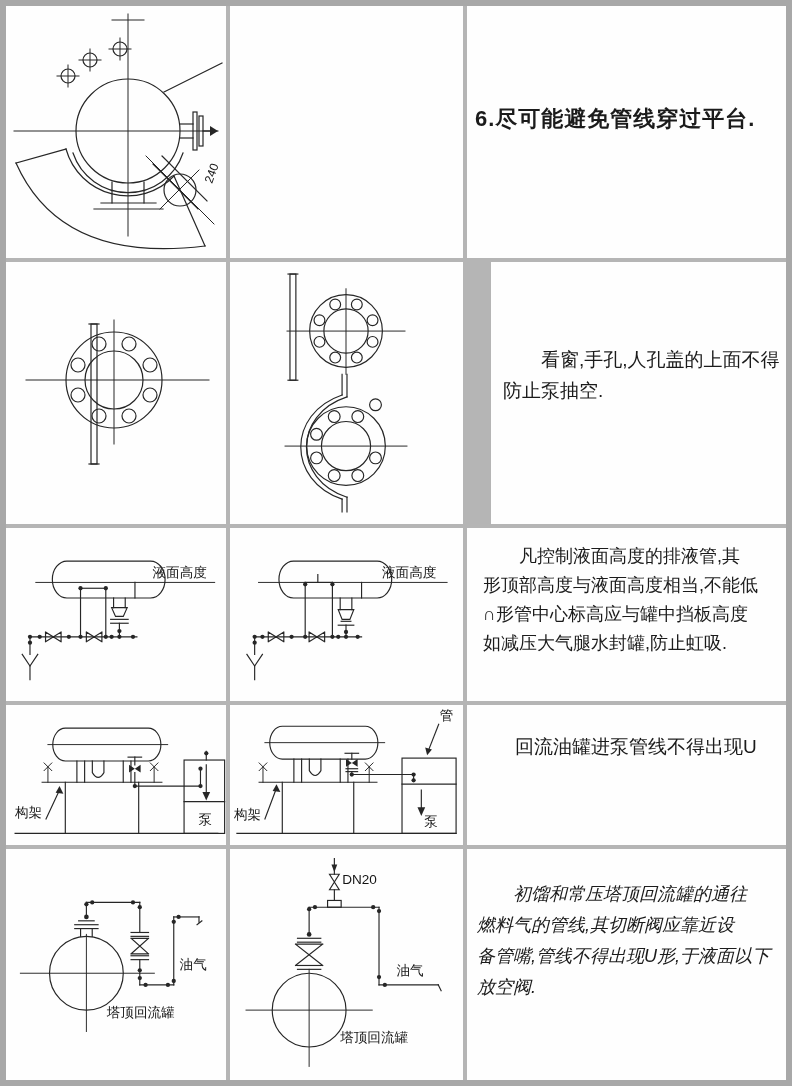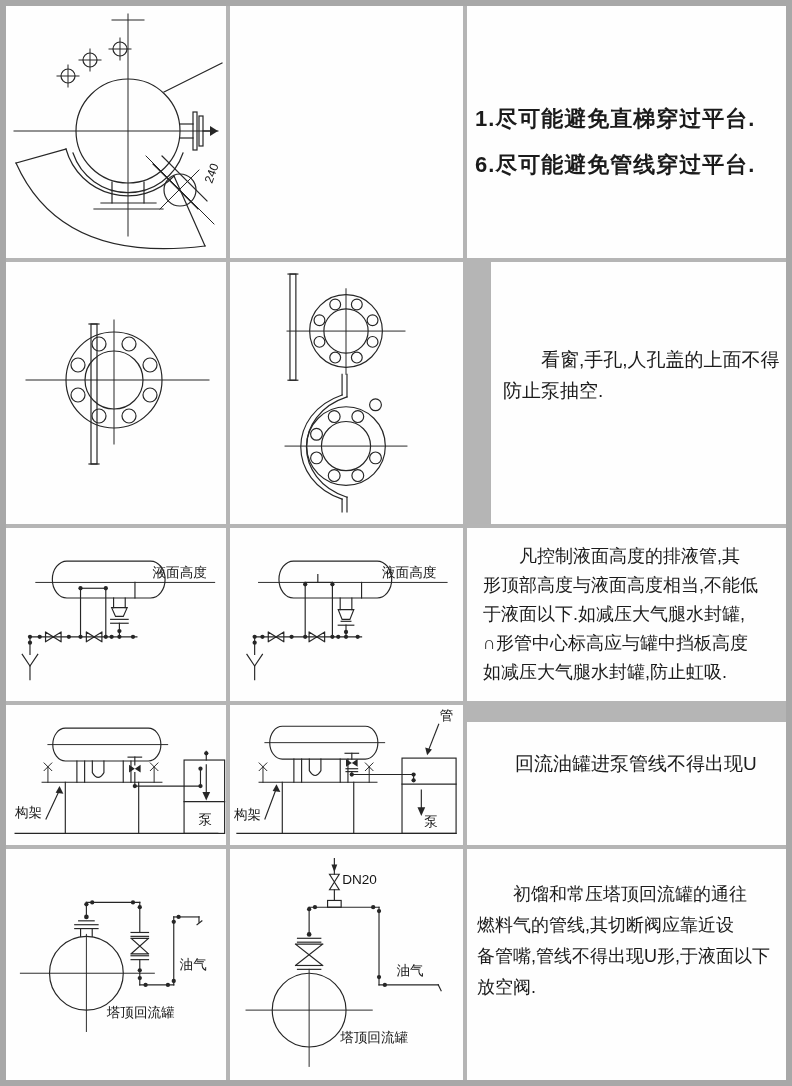--- a/index.html
+++ b/index.html
@@ -11,22 +11,22 @@
     grid-template-rows:252px 262px 173px 140px 1fr;
     gap:4px;
     font-family:"Liberation Sans",sans-serif;
   }
   .cell{background:#fefefe;position:relative;overflow:hidden;}
   .note{color:#1b1b1b;}
   .note .nline{white-space:nowrap;}
   .note-r1{font-size:22px;font-weight:700;padding:90px 4px 0 8px;line-height:46px;letter-spacing:1px;}
   .note-r2{font-size:19px;padding:82px 6px 0 12px;line-height:31px;margin-left:24px;}
   .note-r3{font-size:18px;padding:14px 4px 0 16px;line-height:29px;}
-  .note-r4{font-size:19px;padding:26px 4px 12px 10px;line-height:31px;margin-top:17px;}
-  .note-r5{font-size:18px;padding:30px 4px 0 10px;line-height:31px;}
+  .note-r4{font-size:19px;padding:26px 4px 12px 10px;line-height:31px;}
+  .note-r5{font-size:18px;padding:30px 4px 0 10px;line-height:31px;font-style:italic;}
   svg{display:block;width:100%;height:100%;}
   .s{stroke:#262626;fill:none;stroke-width:1.2;stroke-linecap:square;}
   .thin{stroke-width:1;}
   .dot{fill:#262626;stroke:none;}
   .fil{fill:#262626;stroke:none;}
   .lbl{fill:#141414;font-family:"Liberation Sans",sans-serif;font-size:14px;}
   .lbl-sm{font-size:12px;}
 </style>
 </head>
 <body>
@@ -83,21 +83,20 @@
         <line class="s" x1="95" y1="197" x2="150" y2="197"></line>
         <line class="s" x1="88" y1="203" x2="157" y2="203"></line>
       </g>
       <text class="lbl lbl-sm" transform="translate(206,178) rotate(-70)">240</text>
     </svg>
   </div>
 
   <div class="cell"></div>
 
   <div class="cell note note-r1">
-    <div class="nline">1.尽可能避免直梯穿过平台.</div>
     <div class="nline">6.尽可能避免管线穿过平台.</div>
   </div>
 
   <div class="cell">
     <svg viewBox="0 0 220 262">
       <g>
         <line class="s thin" x1="20" y1="118" x2="203" y2="118"></line>
         <line class="s thin" x1="108" y1="58" x2="108" y2="182"></line>
       </g>
       <g>
@@ -259,21 +258,20 @@
         <line class="s" x1="24" y1="112" x2="24" y2="130"></line>
         <path class="s" d="M16,130 L24,142 L32,130"></path>
         <line class="s" x1="24" y1="142" x2="24" y2="156"></line>
       </g>
     </svg>
   </div>
 
   <div class="cell note note-r3">
     <div class="nline">　　凡控制液面高度的排液管,其</div>
     <div class="nline">形顶部高度与液面高度相当,不能低</div>
-    <div class="nline">于液面以下.如减压大气腿水封罐,</div>
     <div class="nline">∩形管中心标高应与罐中挡板高度</div>
     <div class="nline">如减压大气腿水封罐,防止虹吸.</div>
   </div>
 
   <div class="cell">
     <svg viewBox="0 0 225 145">
       <line class="s" x1="8" y1="133" x2="218" y2="133"></line>
       <g>
         <line class="s" x1="36" y1="80" x2="160" y2="80"></line>
         <line class="s" x1="60" y1="80" x2="60" y2="133"></line>

